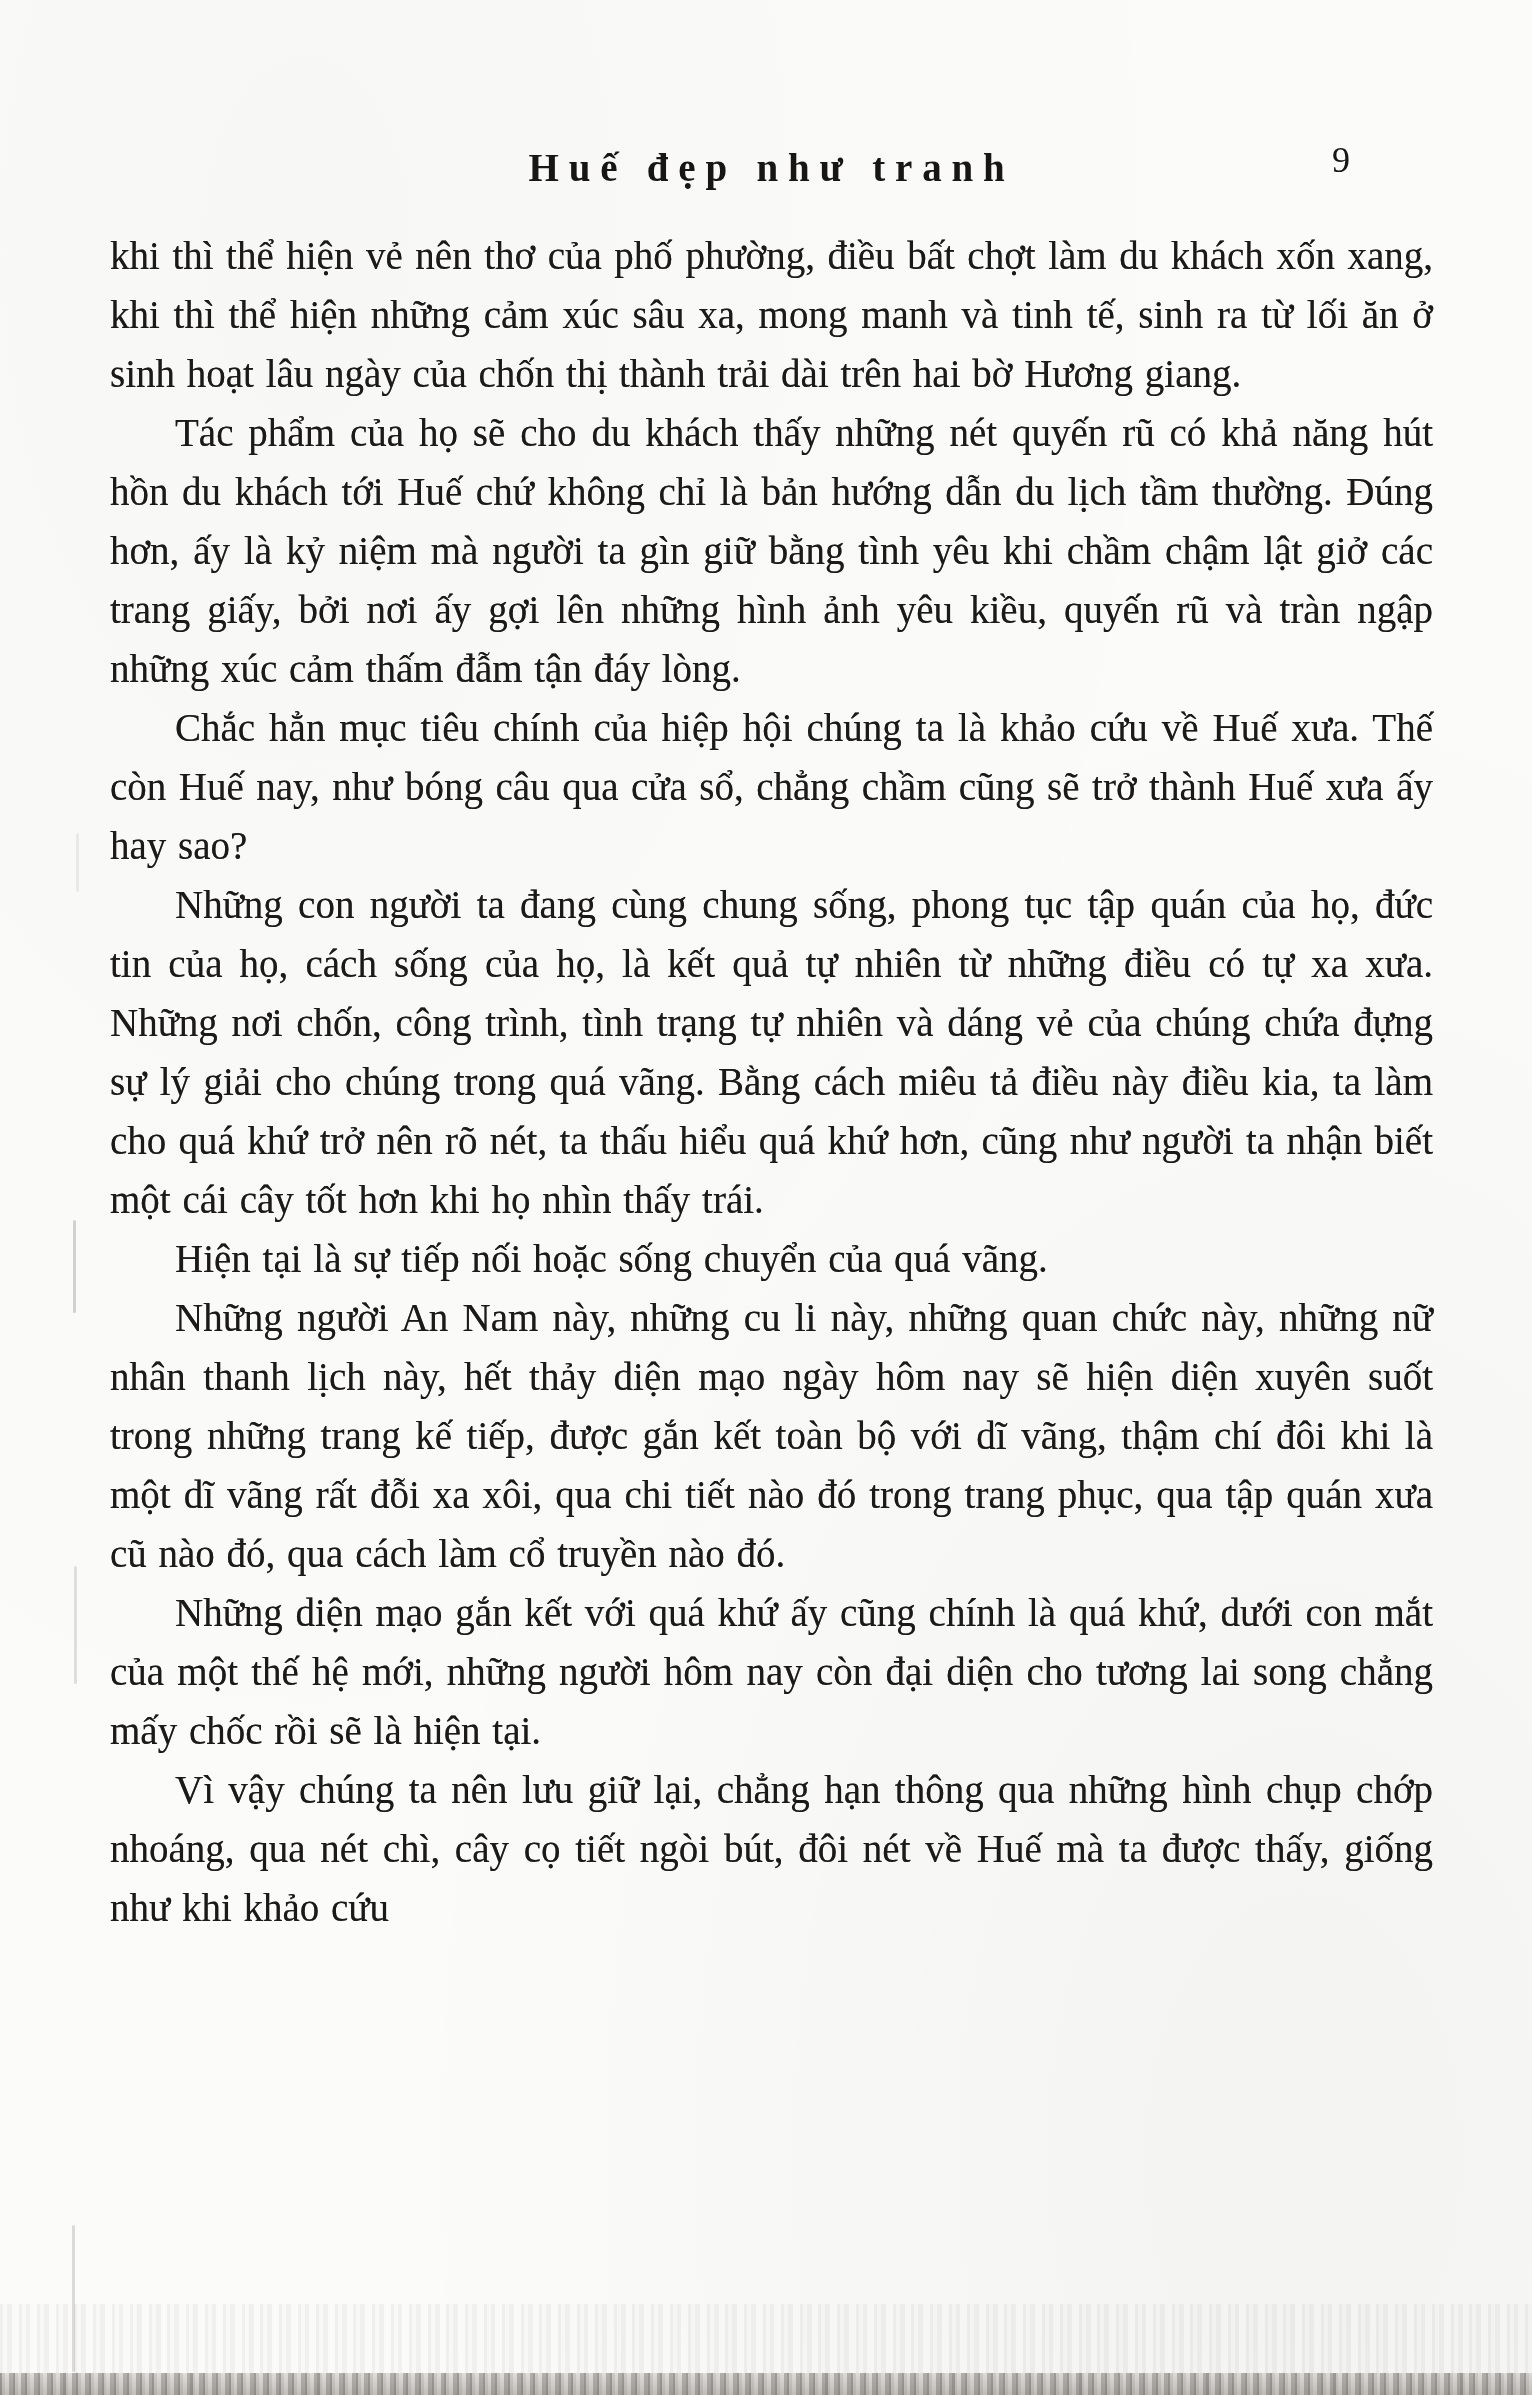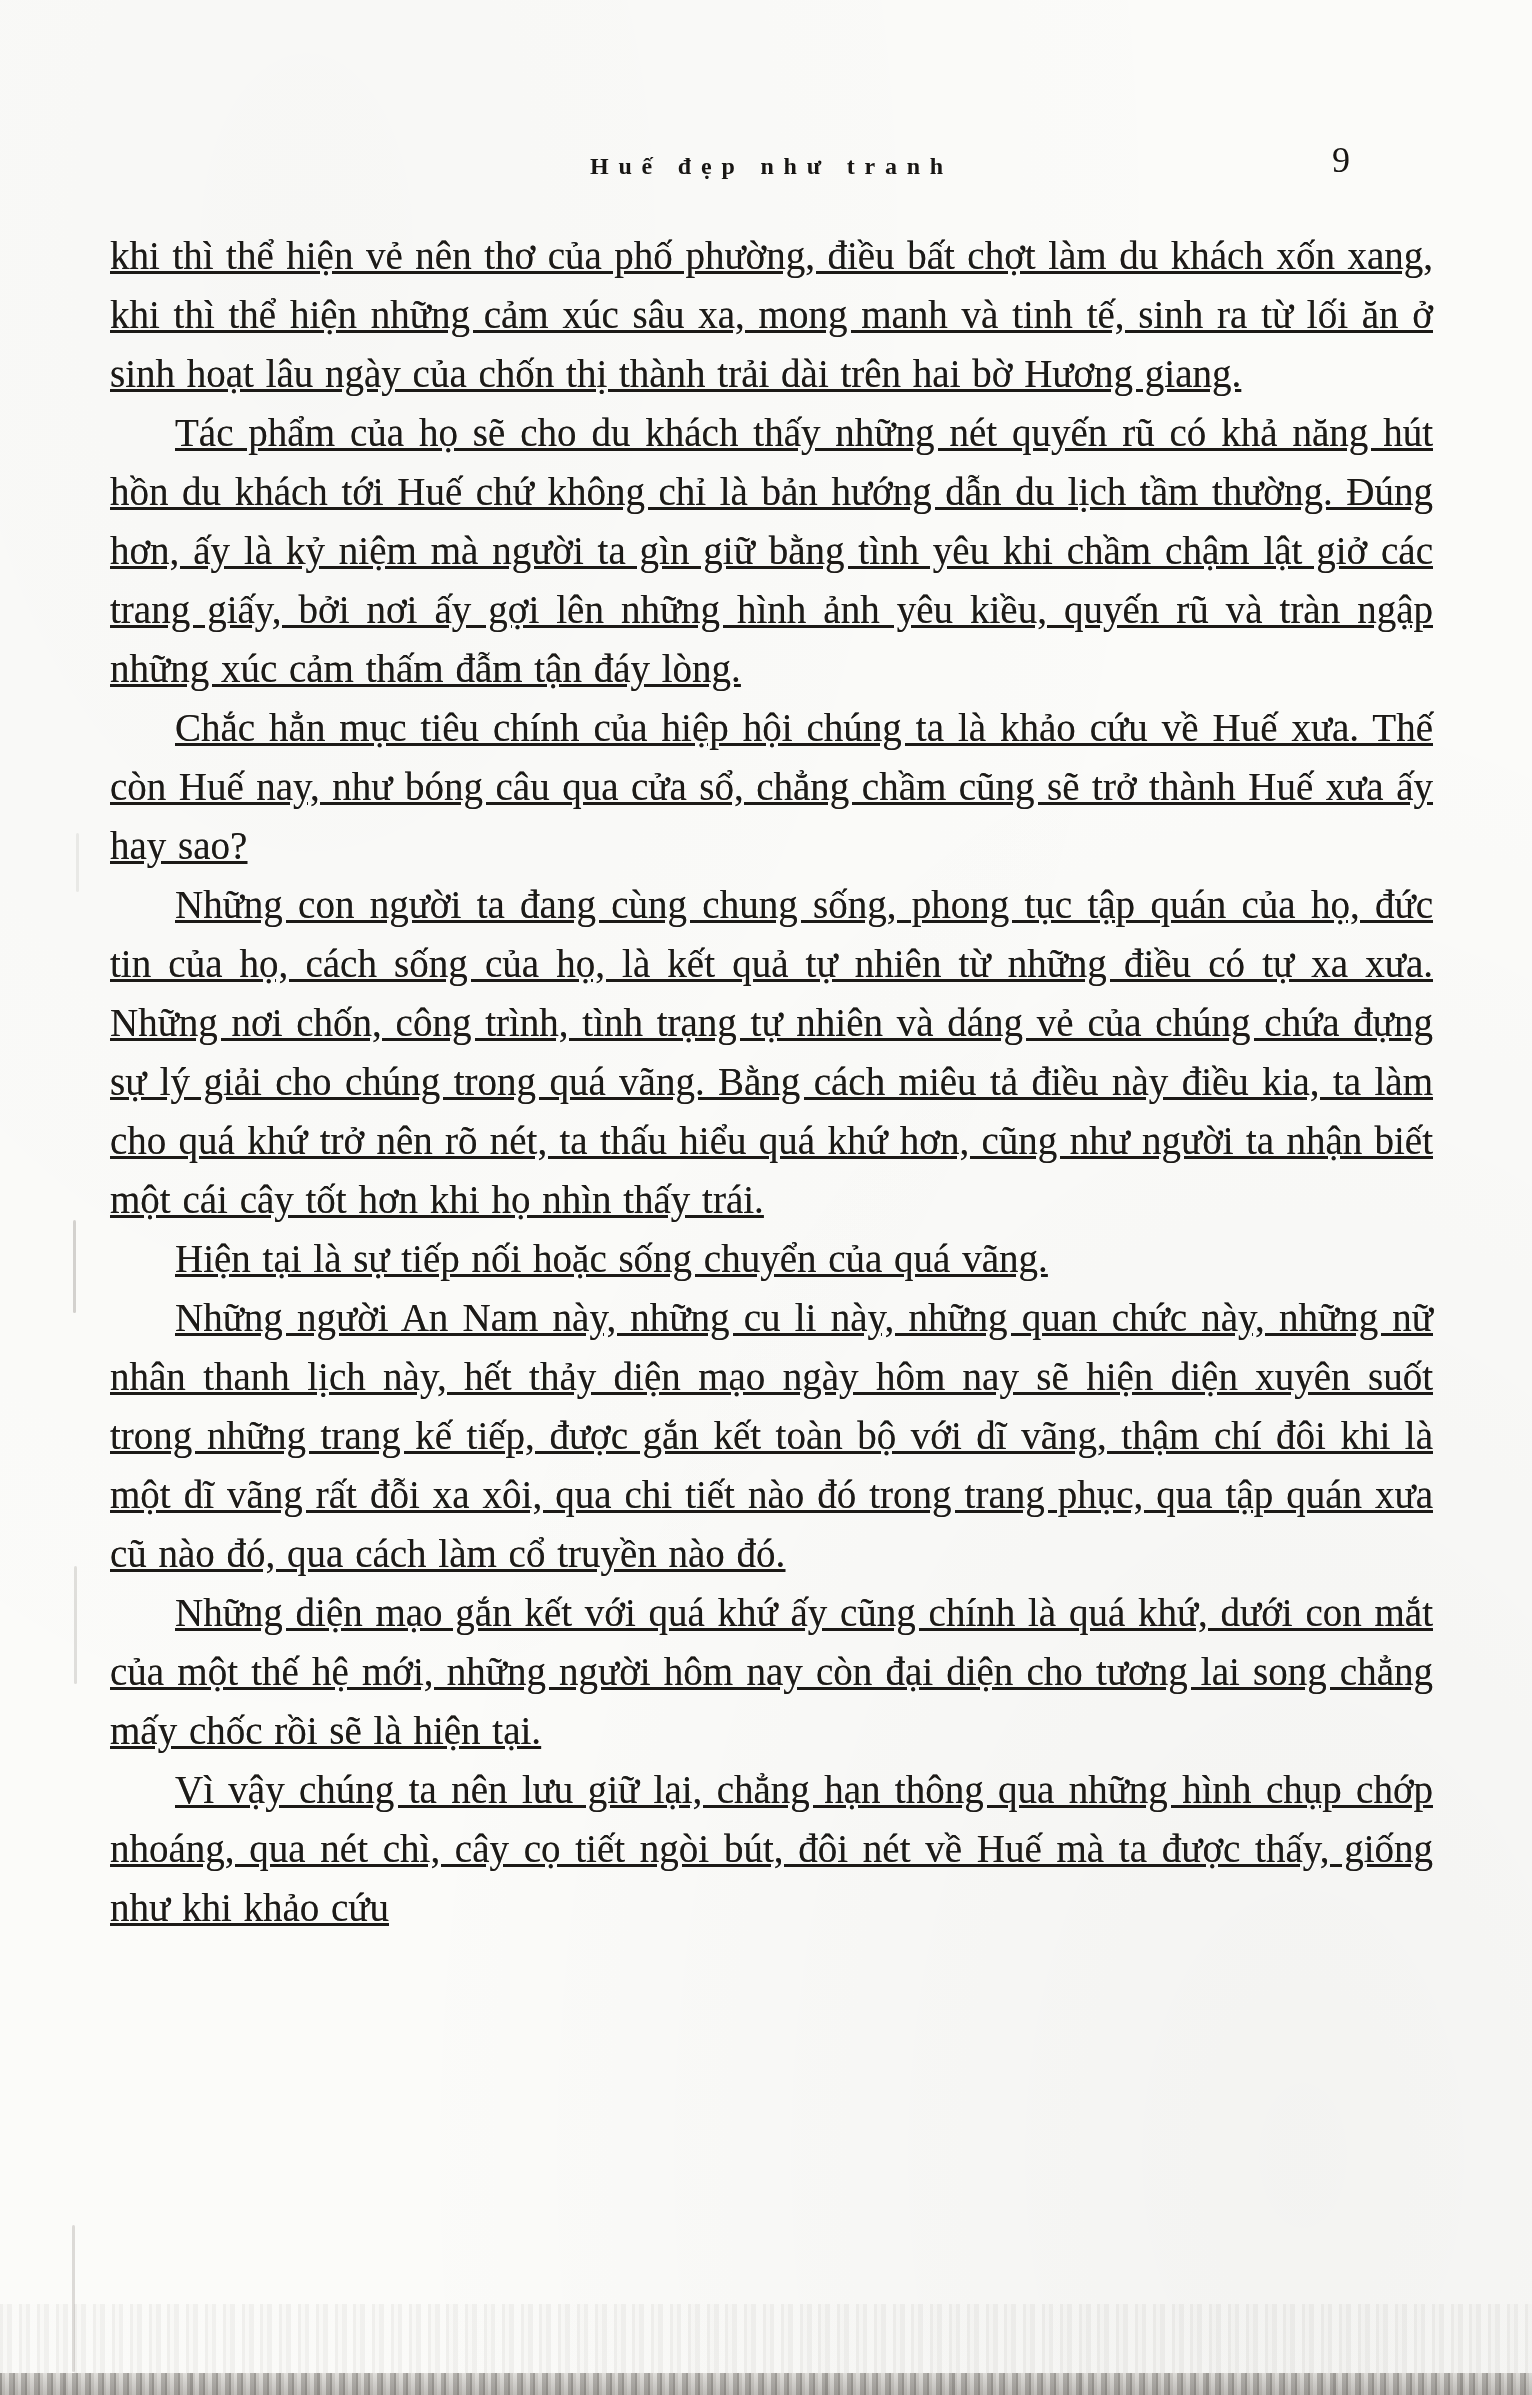--- a/index.html
+++ b/index.html
@@ -28,22 +28,22 @@
     position: absolute;
     top: 137px;
     left: 110px;
     width: 1323px;
     height: 51px;
   }
   .header-title {
     position: absolute;
     left: 50%;
     transform: translateX(-50%);
-    top: 16px;
-    font-size: 24px;
+    top: 8px;
+    font-size: 39px;
     font-weight: bold;
     letter-spacing: 9.8px;
     white-space: nowrap;
     color: #181614;
   }
   .page-number {
     position: absolute;
     right: 83px;
     top: 2px;
     font-size: 36px;
@@ -53,21 +53,20 @@
     position: absolute;
     top: 226px;
     left: 110px;
     width: 1323px;
     font-size: 39px;
     line-height: 59px;
     text-align: justify;
     word-spacing: 2px;
     color: #1c1a17;
     text-shadow: 0 0 0.5px rgba(20,18,16,0.6);
-    text-decoration: underline;
   }
   .text-block p {
     margin: 0;
     padding: 0;
     text-indent: 65px;
   }
   .text-block p.continuation {
     text-indent: 0;
   }
   

